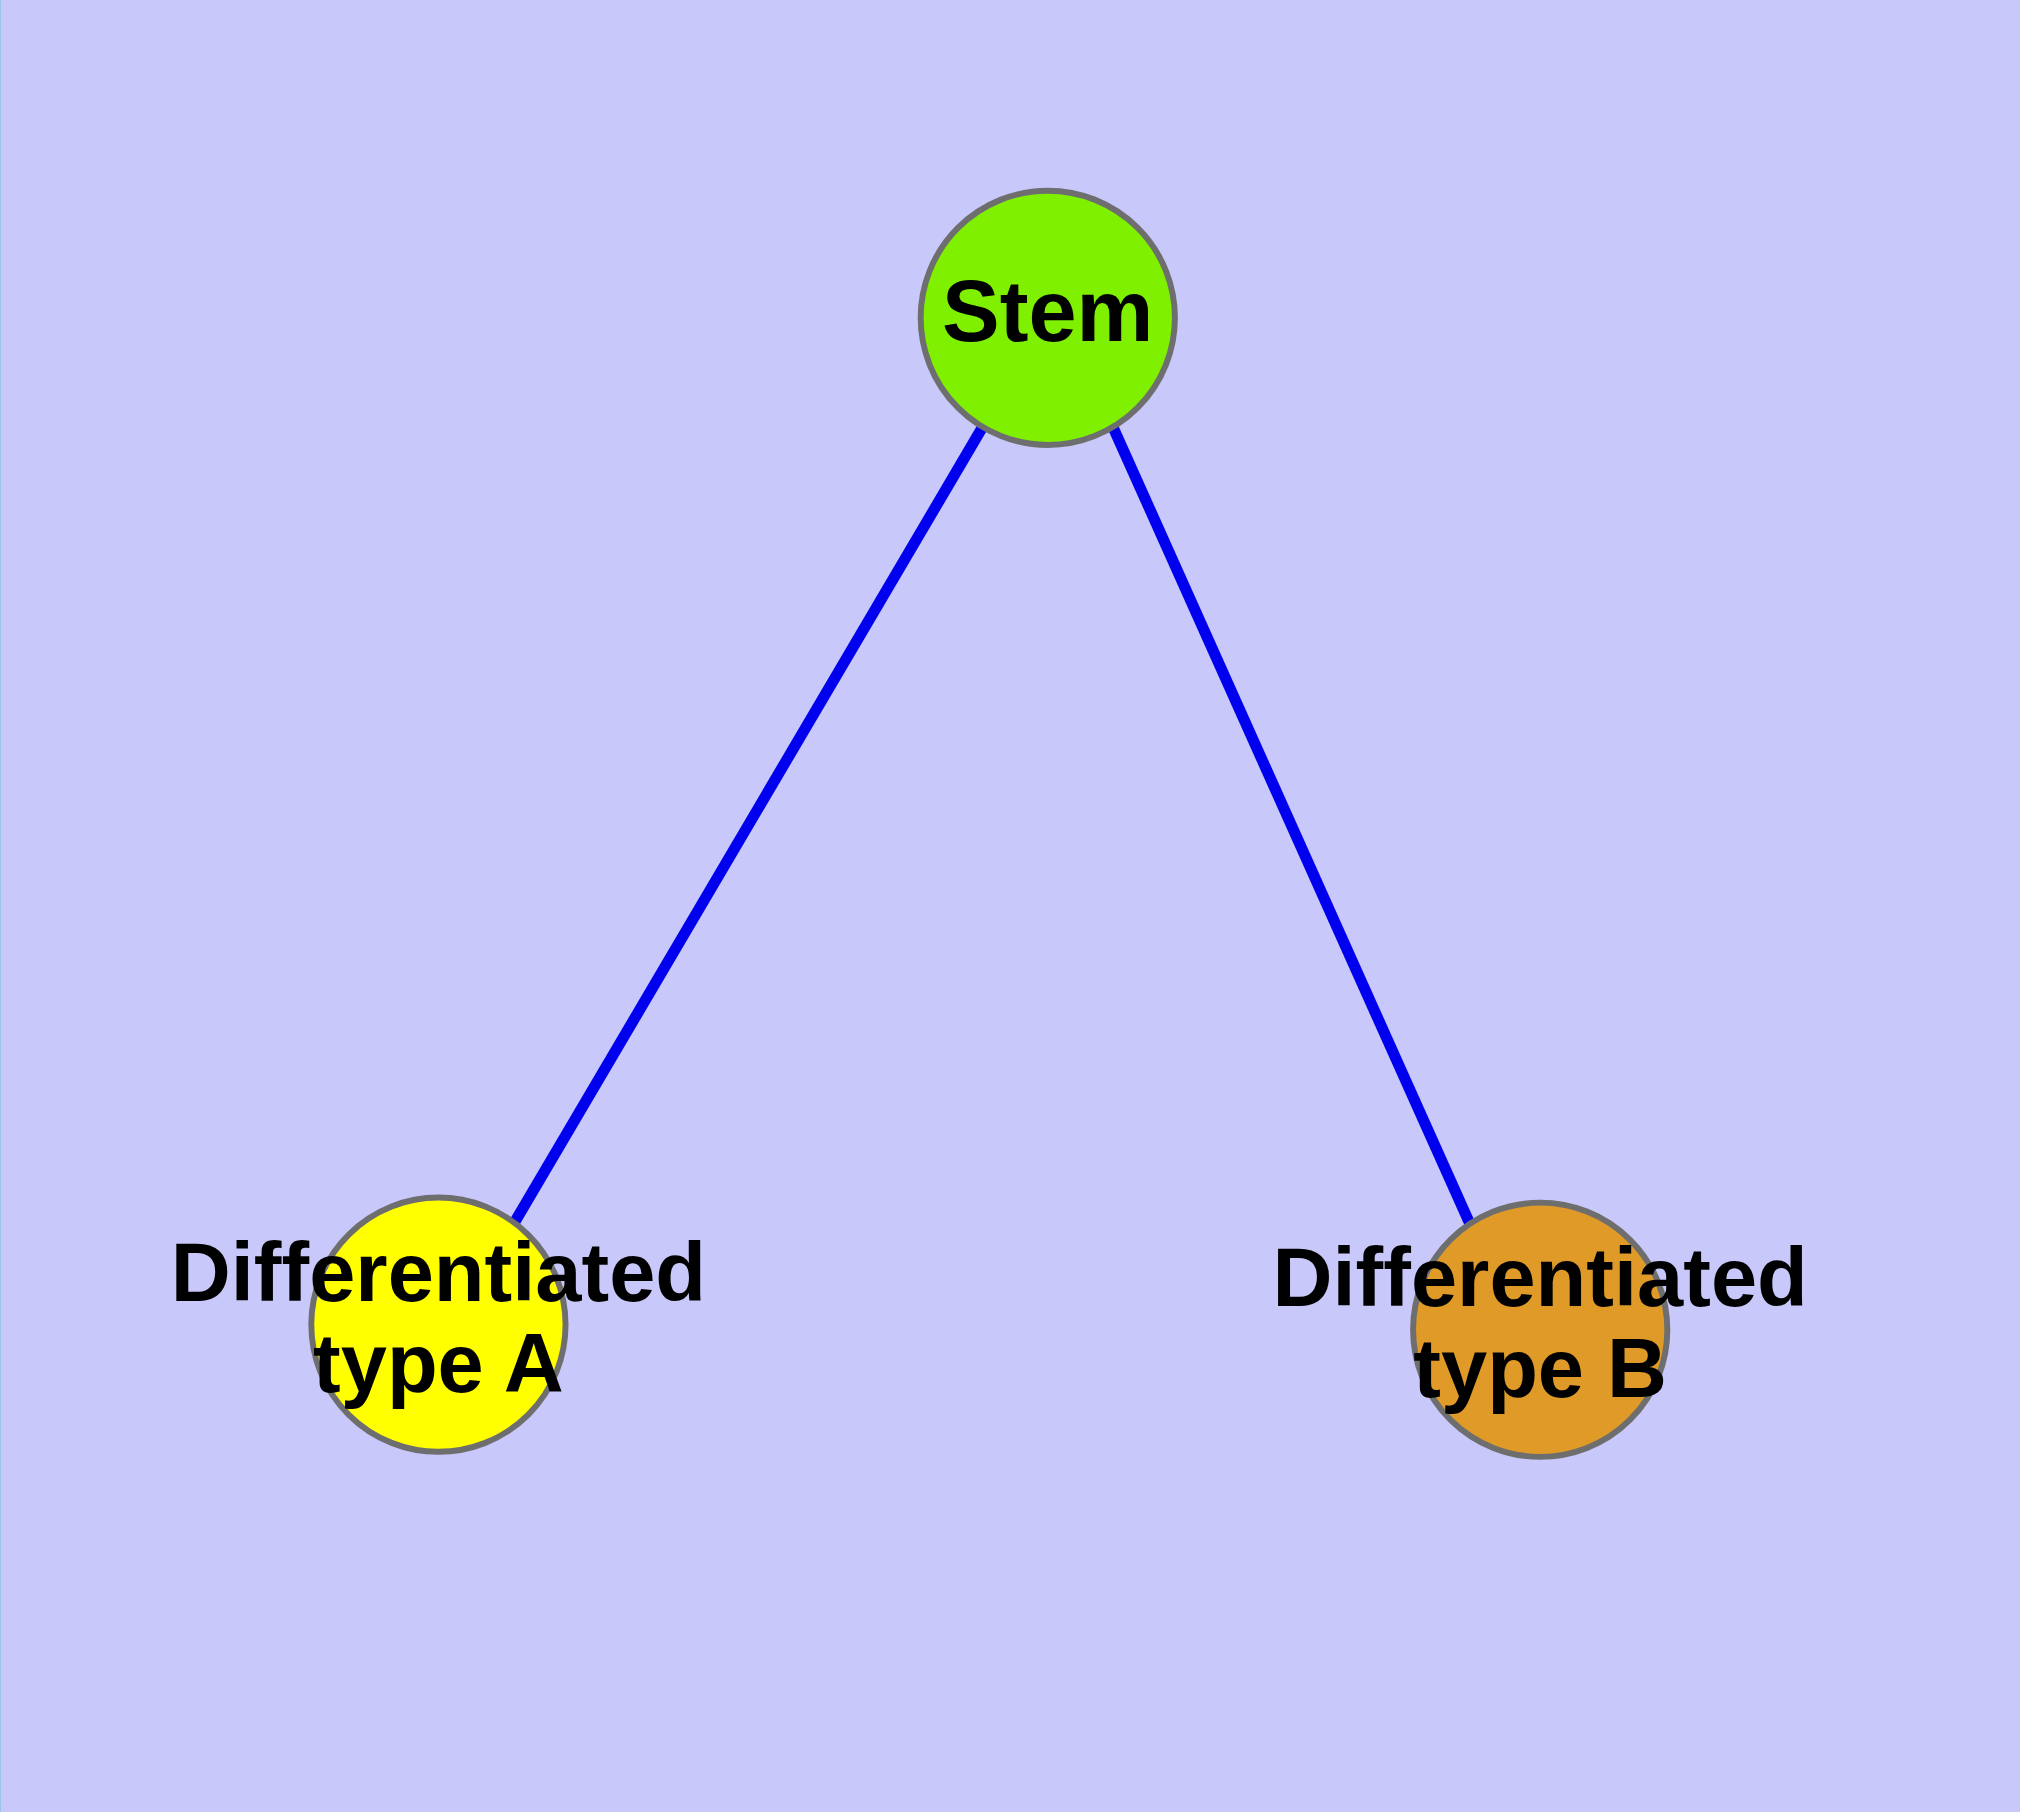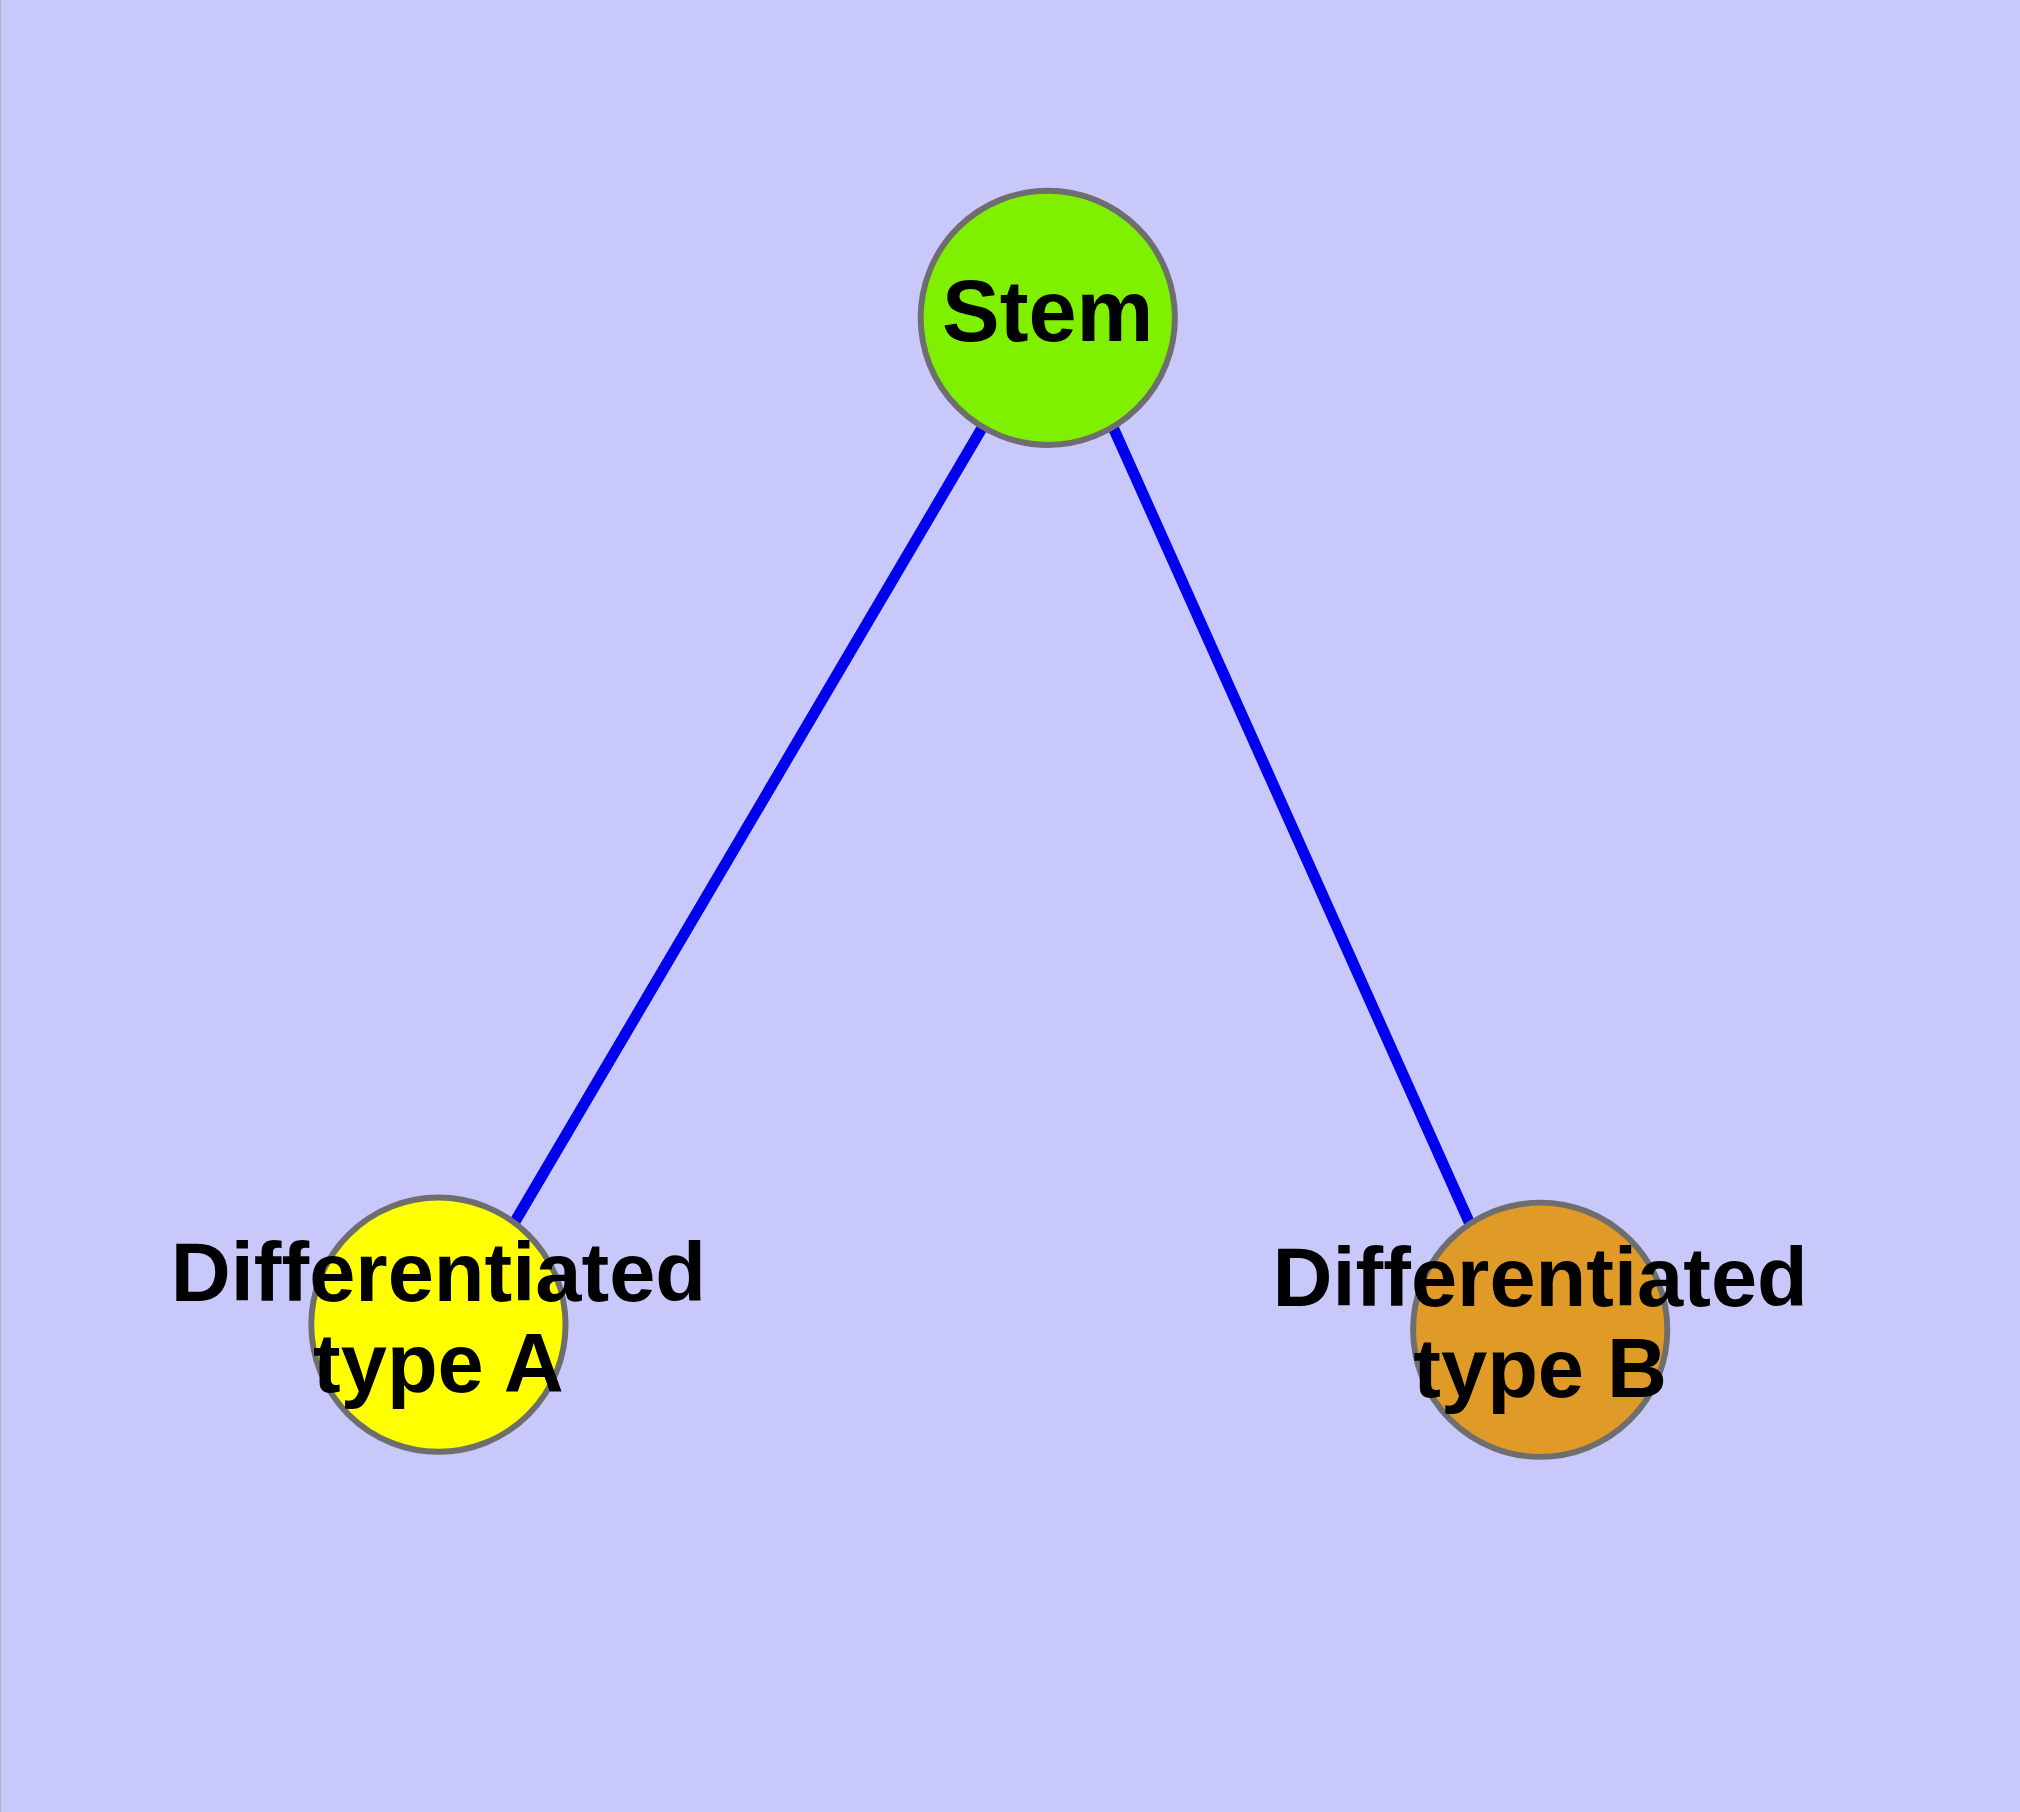--- a/index.html
+++ b/index.html
@@ -28,21 +28,21 @@
     font-weight: bold;
     fill: #000000;
     text-anchor: middle;
     dominant-baseline: middle;
     paint-order: normal;
   }
 </style>
 </head>
 <body>
 
-<div id="canvas" style="width: 2021px; height: 1812px; background: #4d7c0f;">
+<div id="canvas" style="width: 2021px; height: 1812px; background: #14b8a6;">
   <svg id="graph-svg" viewBox="0 0 2384 2138" xmlns="http://www.w3.org/2000/svg" style="width: 2021px; height: 1812px;">
 
     <rect id="bg-rect" x="0" y="0" width="2384" height="2138" fill="#c8c8fa"></rect>
 
     <g id="edges-layer">
         <line x1="1159" y1="504" x2="607" y2="1442" stroke="#0000ee" stroke-width="13" stroke-linecap="butt"></line>
         <line x1="1313" y1="504" x2="1734" y2="1444" stroke="#0000ee" stroke-width="13" stroke-linecap="butt"></line>
       </g>
     <g id="nodes-layer">
         <g>

